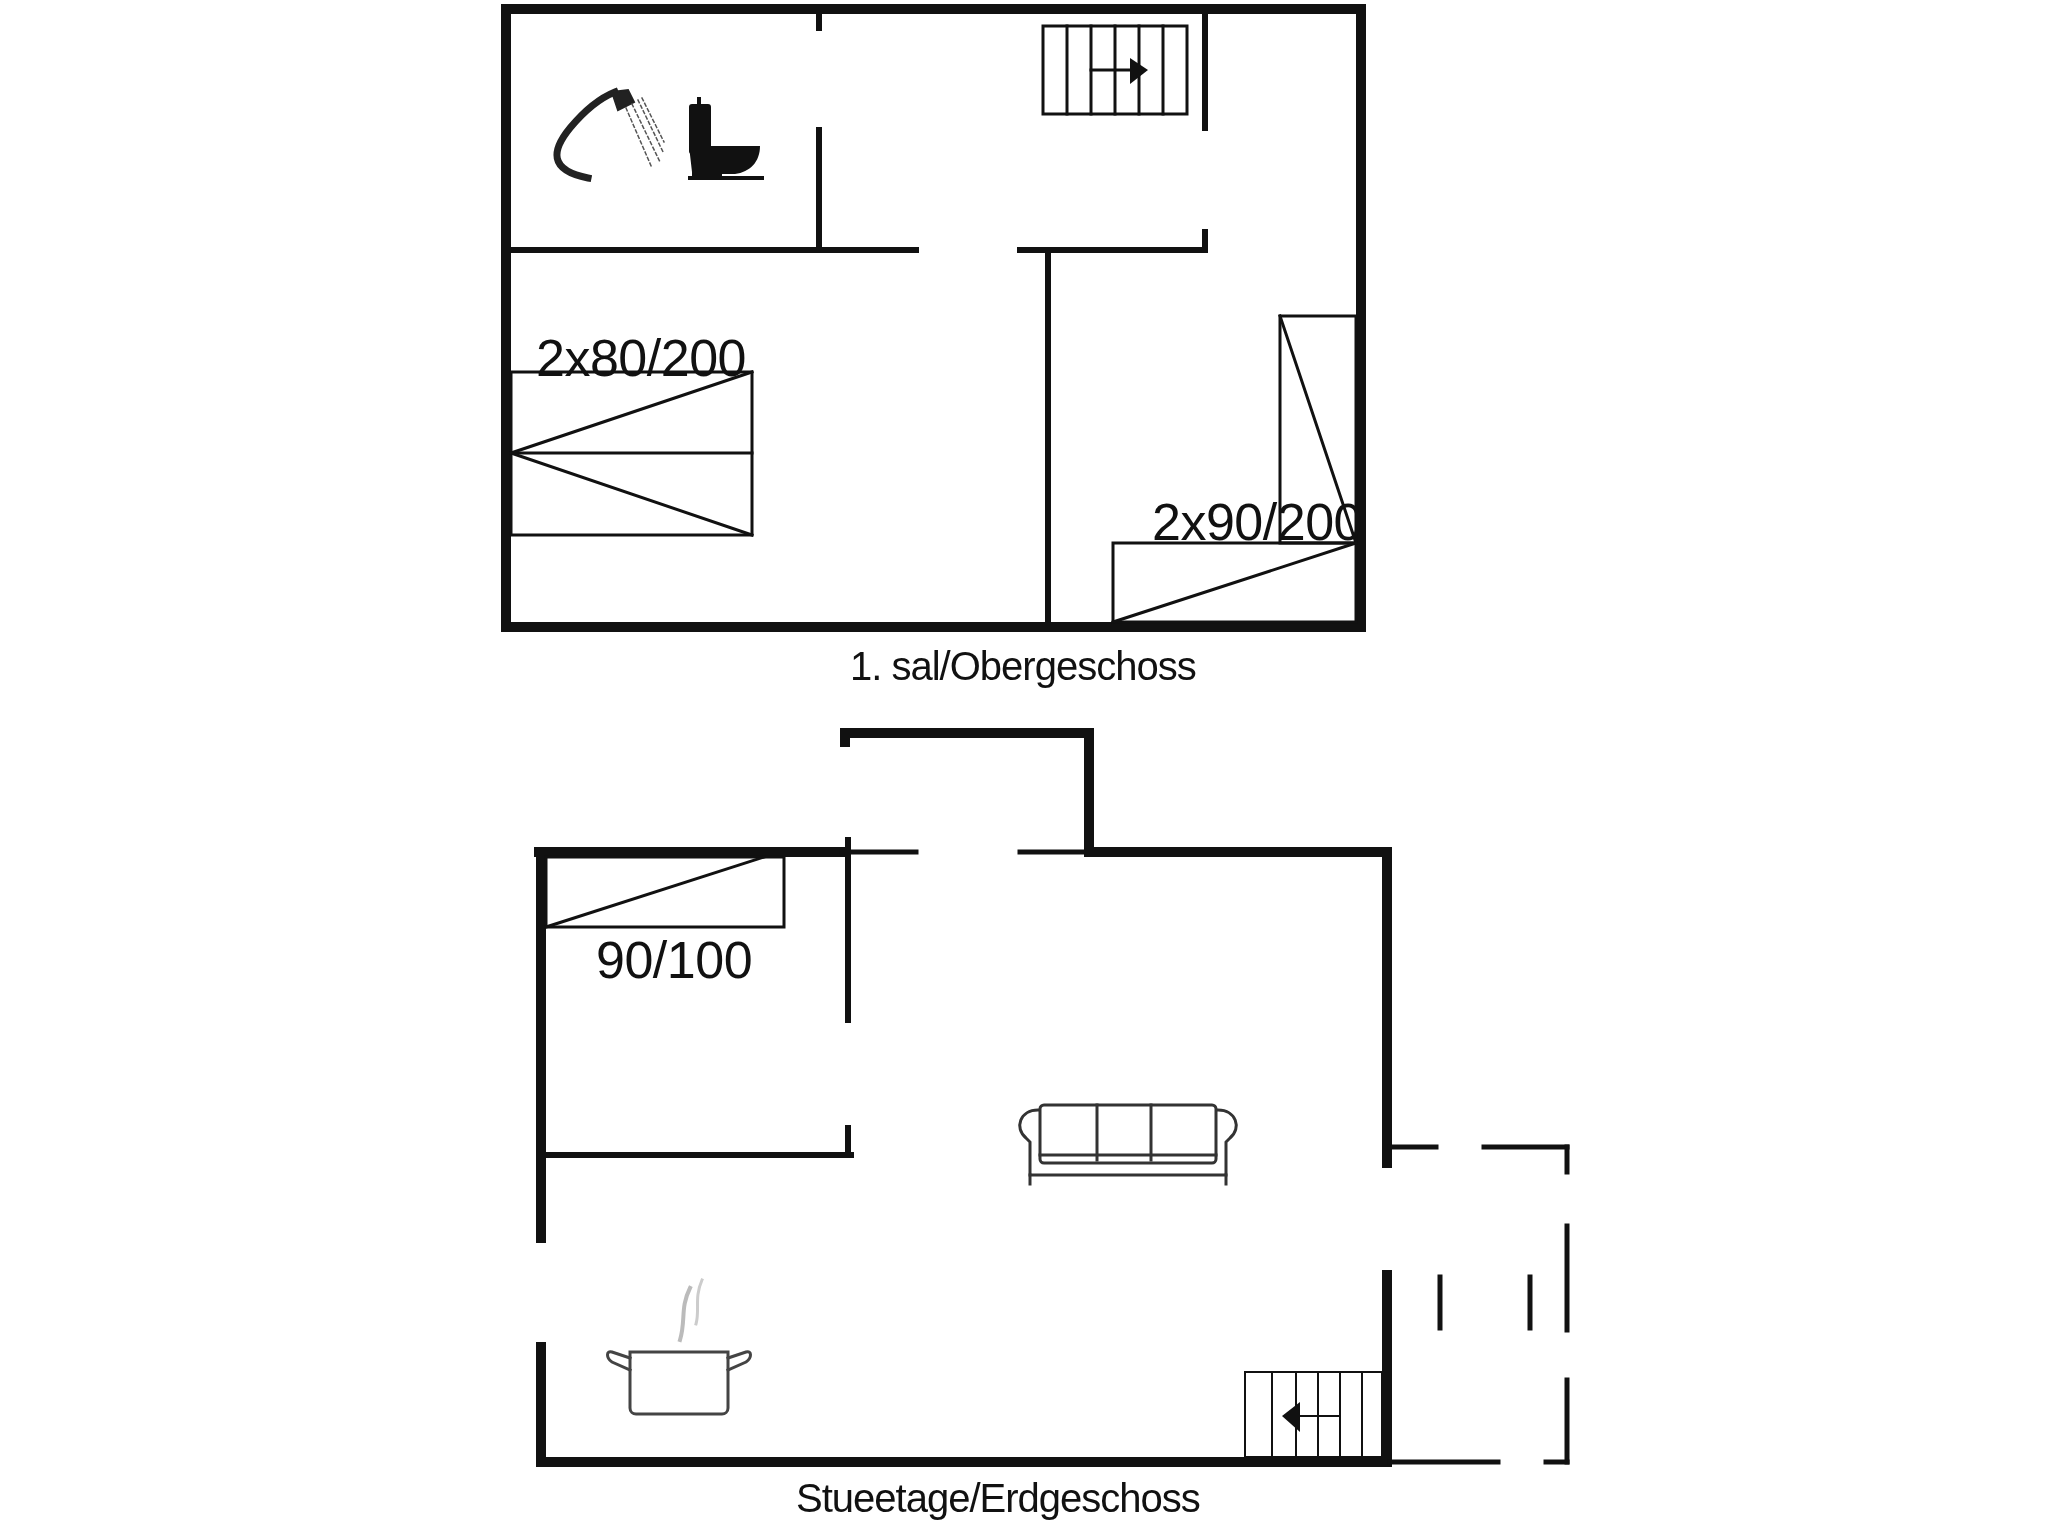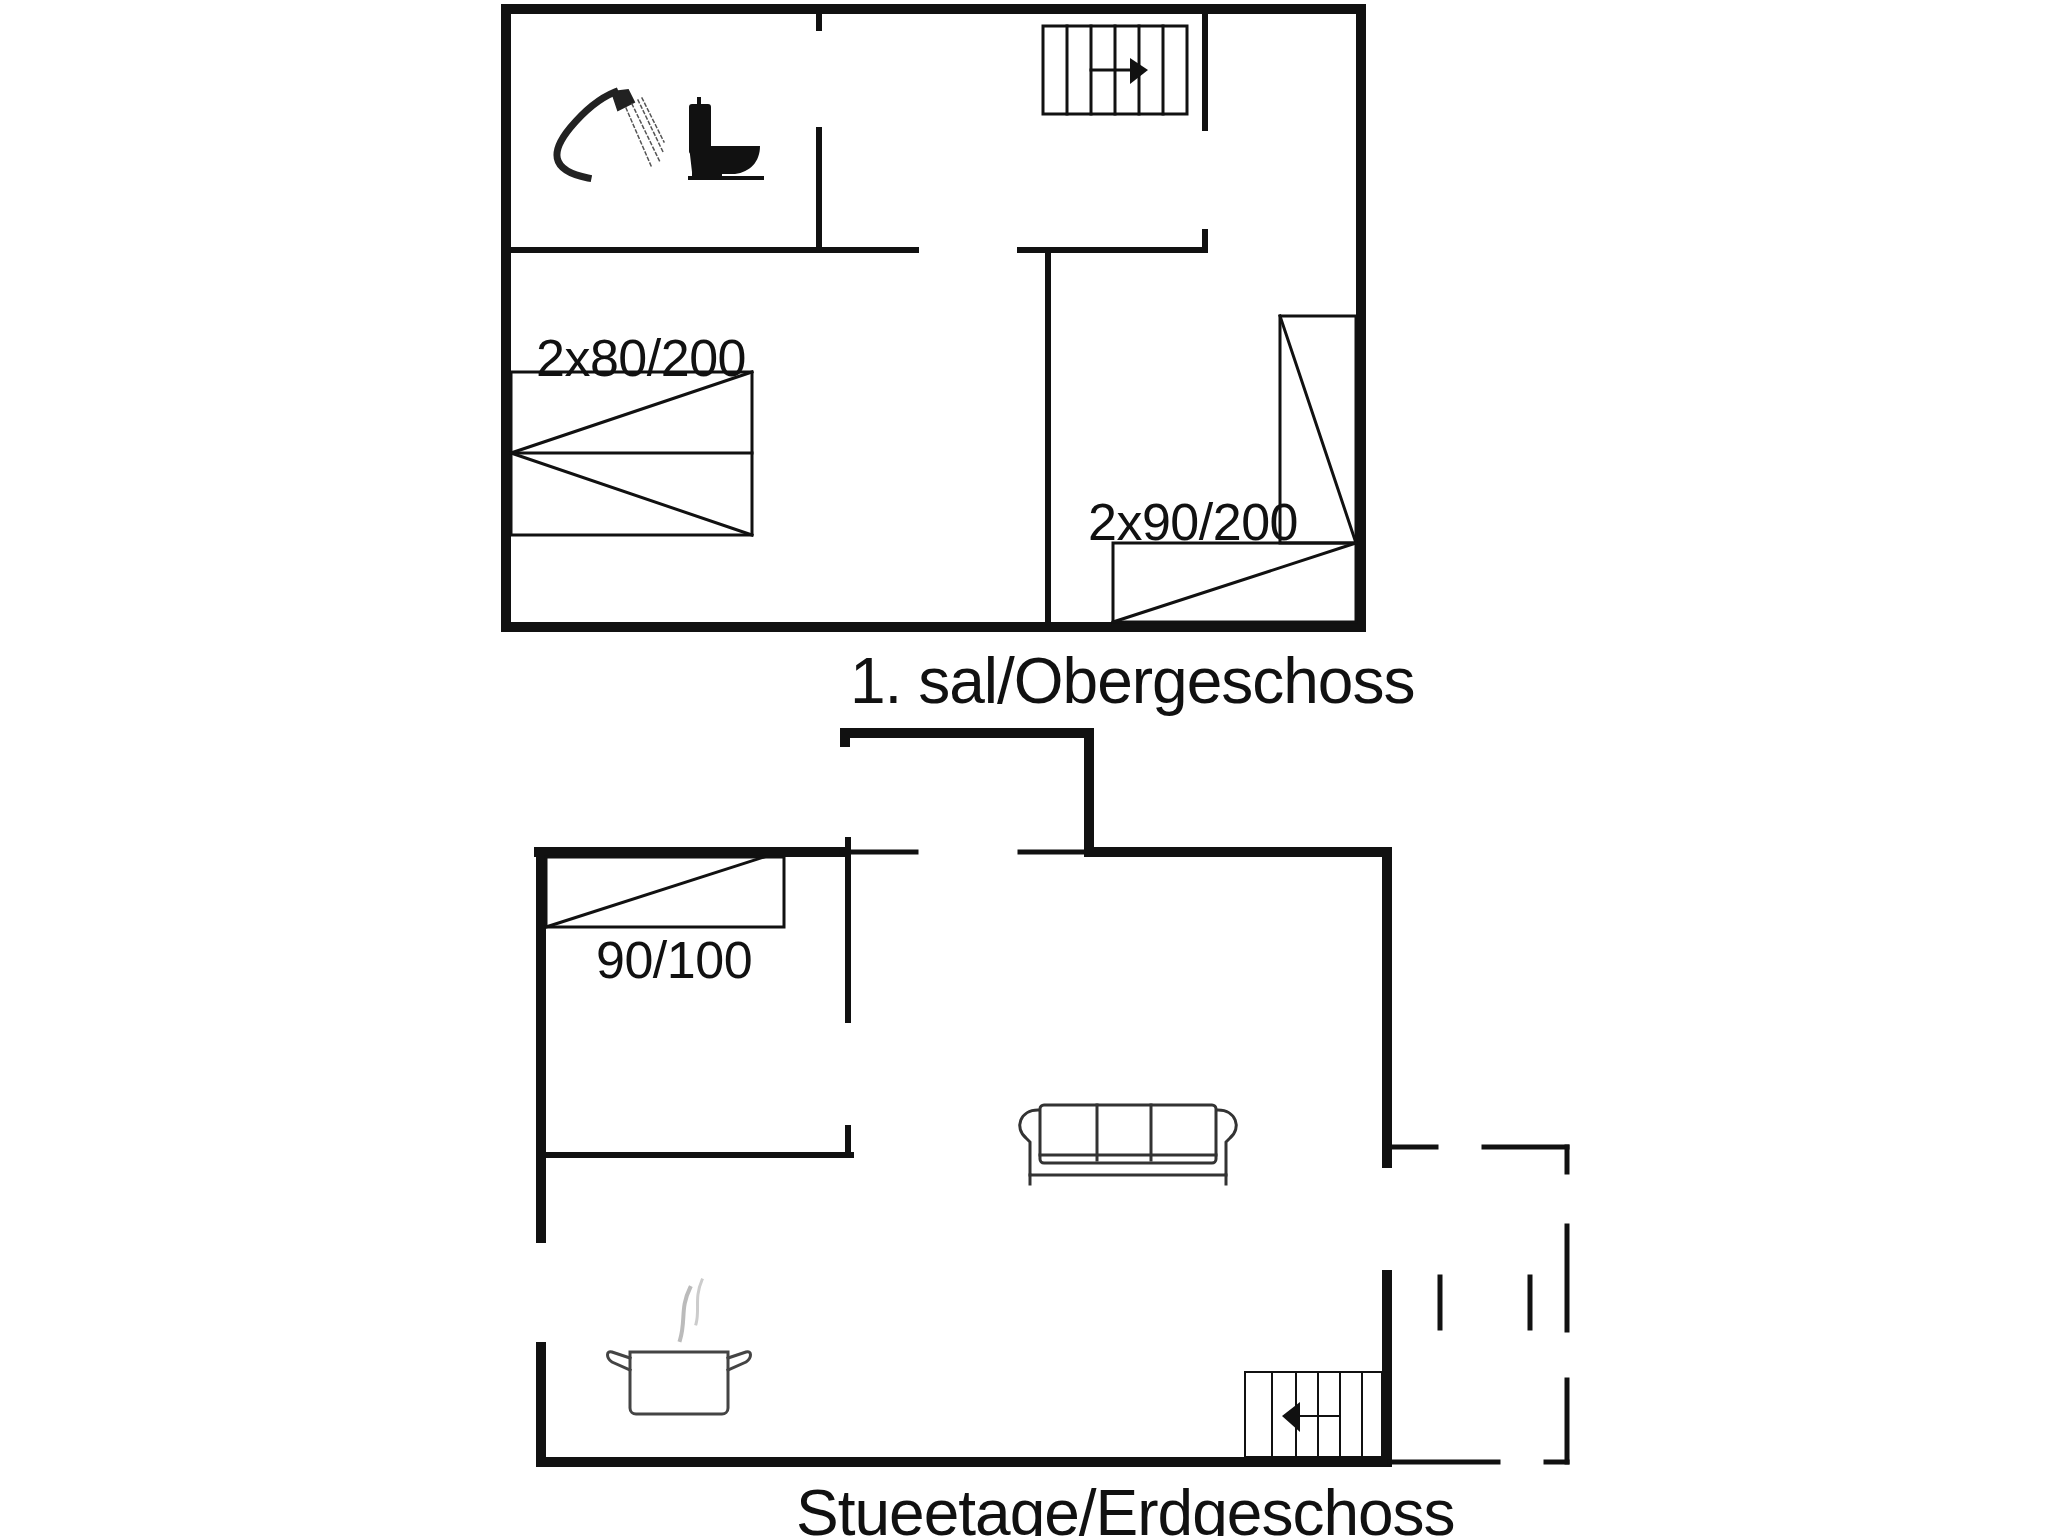--- a/index.html
+++ b/index.html
@@ -1,20 +1,20 @@
 <!DOCTYPE html>
 <html><head>
 <meta charset="utf-8">
 <style>
   html,body{margin:0;padding:0;background:#fff;}
   body{width:2048px;height:1536px;overflow:hidden;position:relative;font-family:"Liberation Sans",sans-serif;}
   svg{position:absolute;left:0;top:0;}
   .lbl{position:absolute;color:#111;font-family:"Liberation Sans",sans-serif;white-space:nowrap;}
   .bedlbl{font-size:52px;letter-spacing:-0.5px;}
-  .floorlbl{font-size:64px;letter-spacing:-1px;text-align:center;}
+  .floorlbl{font-size:40px;letter-spacing:-1px;text-align:center;}
 </style>
 </head>
 <body>
 
 <svg width="2048" height="1536" viewBox="0 0 2048 1536">
   <g stroke="#111" fill="none" stroke-linecap="square">
 
     <g>
 
       <rect x="506" y="9" width="855" height="618" stroke-width="10"></rect>
@@ -138,17 +138,17 @@
         <path d="M702,1280 C694,1298 700,1310 696,1324" stroke="#ccc" stroke-width="3" fill="none"></path>
         <path d="M630,1352 L728,1352 L728,1408 C728,1412 725,1414 722,1414 L636,1414 C633,1414 630,1412 630,1408 Z"></path>
         <path d="M630,1358 L612,1352 C606,1350 606,1358 612,1362 L630,1370" fill="none"></path>
         <path d="M728,1358 L746,1352 C752,1350 752,1358 746,1362 L728,1370" fill="none"></path>
       </g>
     </g>
   </g>
 </svg>
 
 <div class="lbl bedlbl" style="left:536px;top:328px;">2x80/200</div>
-<div class="lbl bedlbl" style="left:1088px;top:492px;">2x90/200</div>
+<div class="lbl bedlbl" style="left:1152px;top:492px;">2x90/200</div>
 <div class="lbl floorlbl" style="left:850px;top:644px;">1. sal/Obergeschoss</div>
 
 <div class="lbl bedlbl" style="left:596px;top:930px;">90/100</div>
 <div class="lbl floorlbl" style="left:796px;top:1476px;">Stueetage/Erdgeschoss</div>
 
 </body></html>

